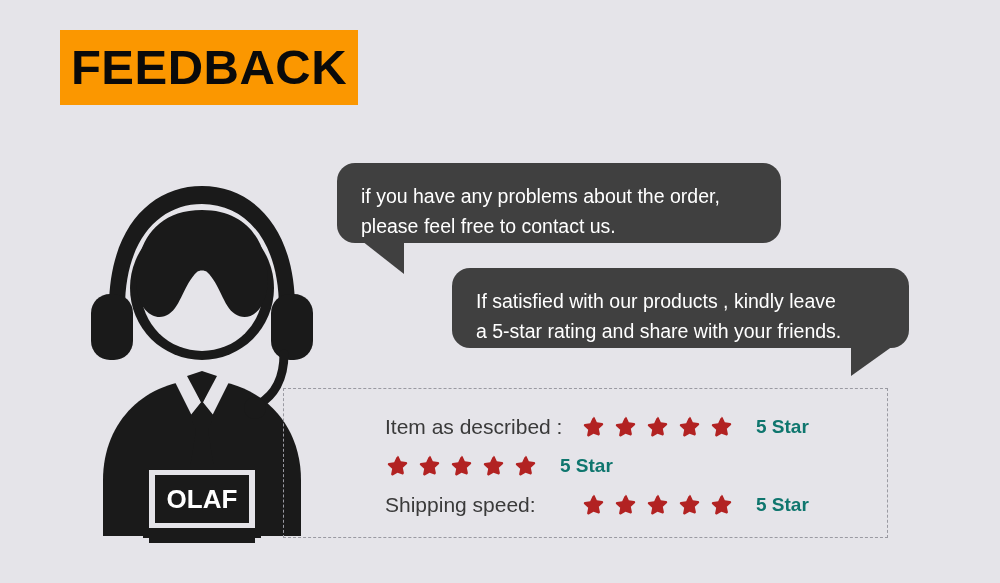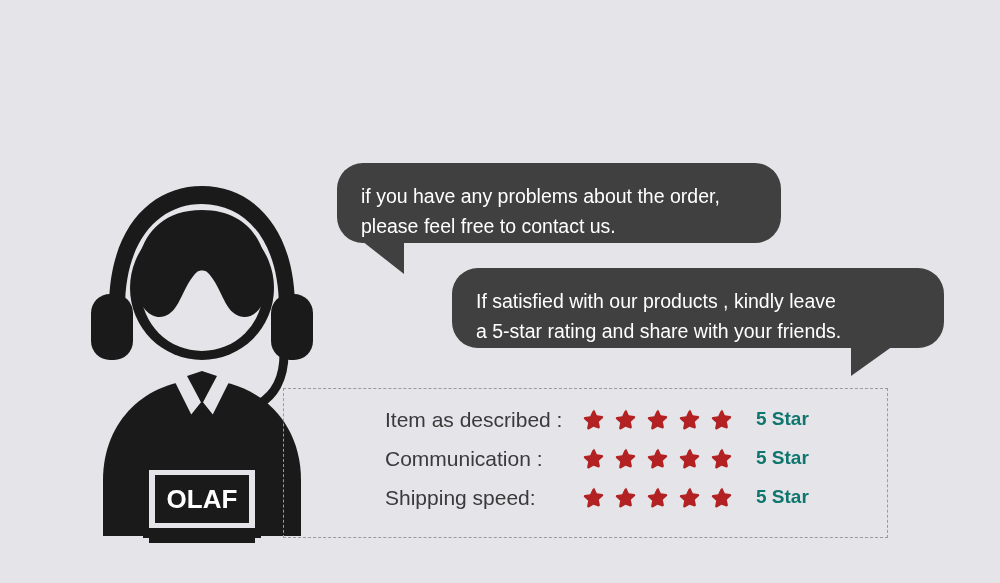--- a/index.html
+++ b/index.html
@@ -43,41 +43,41 @@
     left: 87px;
     top: 168px;
     width: 230px;
     height: 375px;
   }
 
   
   .bubble {
     position: absolute;
     background: #404040;
-    border-radius: 26px;
+    border-radius: 18px;
     box-sizing: border-box;
     padding: 18px 24px 16px 24px;
   }
   .bubble-text {
     color: #ffffff;
     font-size: 19.5px;
     line-height: 30px;
     white-space: pre-line;
     font-family: "Liberation Sans", sans-serif;
   }
   #bubble-one {
     left: 337px;
     top: 163px;
     width: 444px;
     height: 80px;
   }
   #bubble-two {
     left: 452px;
     top: 268px;
-    width: 492px;
+    width: 457px;
     height: 80px;
   }
   .bubble-tail {
     position: absolute;
     width: 0;
     height: 0;
   }
   #bubble-one-tail {
     left: 348px;
     top: 241px;
@@ -104,21 +104,21 @@
     box-sizing: border-box;
   }
   #ratings-list {
     position: absolute;
     left: 385px;
     top: 408px;
     width: 470px;
   }
   .rating-row {
     display: flex;
-    align-items: flex-start;
+    align-items: center;
     height: 38px;
     margin-bottom: 1px;
   }
   .rating-label {
     width: 196px;
     font-size: 21px;
     color: #3a3a3a;
     font-weight: 300;
     font-family: "Liberation Sans", sans-serif;
     white-space: pre;
@@ -137,20 +137,23 @@
   }
   .star {
     display: block;
   }
 </style>
 </head>
 <body>
 
 <div id="banner">
 
+  <div id="feedback-badge">
+    <span id="feedback-title">FEEDBACK</span>
+  </div>
 
   <div id="avatar">
     <svg viewBox="0 0 230 375" width="230" height="375" xmlns="http://www.w3.org/2000/svg">
       <g fill="#1a1a1a">
 
         <path d="M115 212
                  C 60 212, 16 252, 16 312
                  L 16 368 L 214 368 L 214 312
                  C 214 252, 170 212, 115 212 Z"></path>
       </g>
@@ -228,21 +231,20 @@
             <path fill="#b22222" d="M12 1.6c.5 0 .9.3 1.1.8l2.1 4.6 5 .6c.6.1 1 .5 1.1 1 .1.5-.1 1-.5 1.3l-3.7 3.3 1 4.9c.1.6-.1 1.1-.6 1.4-.4.3-1 .3-1.4 0L12 18l-4.1 2.5c-.4.3-1 .3-1.4 0-.5-.3-.7-.8-.6-1.4l1-4.9-3.7-3.3c-.4-.3-.6-.8-.5-1.3.1-.5.5-.9 1.1-1l5-.6 2.1-4.6c.2-.5.6-.8 1.1-.8z"></path>
           </svg>
         <svg class="star" width="25" height="25" viewBox="0 0 24 24">
             <path fill="#b22222" d="M12 1.6c.5 0 .9.3 1.1.8l2.1 4.6 5 .6c.6.1 1 .5 1.1 1 .1.5-.1 1-.5 1.3l-3.7 3.3 1 4.9c.1.6-.1 1.1-.6 1.4-.4.3-1 .3-1.4 0L12 18l-4.1 2.5c-.4.3-1 .3-1.4 0-.5-.3-.7-.8-.6-1.4l1-4.9-3.7-3.3c-.4-.3-.6-.8-.5-1.3.1-.5.5-.9 1.1-1l5-.6 2.1-4.6c.2-.5.6-.8 1.1-.8z"></path>
           </svg>
       </span>
       <span class="rating-value">5 Star</span>
     </div>
 
     <div class="rating-row">
-      <span class="rating-label">Communication :</span>
       <span class="rating-stars">
         <svg class="star" width="25" height="25" viewBox="0 0 24 24">
             <path fill="#b22222" d="M12 1.6c.5 0 .9.3 1.1.8l2.1 4.6 5 .6c.6.1 1 .5 1.1 1 .1.5-.1 1-.5 1.3l-3.7 3.3 1 4.9c.1.6-.1 1.1-.6 1.4-.4.3-1 .3-1.4 0L12 18l-4.1 2.5c-.4.3-1 .3-1.4 0-.5-.3-.7-.8-.6-1.4l1-4.9-3.7-3.3c-.4-.3-.6-.8-.5-1.3.1-.5.5-.9 1.1-1l5-.6 2.1-4.6c.2-.5.6-.8 1.1-.8z"></path>
           </svg>
         <svg class="star" width="25" height="25" viewBox="0 0 24 24">
             <path fill="#b22222" d="M12 1.6c.5 0 .9.3 1.1.8l2.1 4.6 5 .6c.6.1 1 .5 1.1 1 .1.5-.1 1-.5 1.3l-3.7 3.3 1 4.9c.1.6-.1 1.1-.6 1.4-.4.3-1 .3-1.4 0L12 18l-4.1 2.5c-.4.3-1 .3-1.4 0-.5-.3-.7-.8-.6-1.4l1-4.9-3.7-3.3c-.4-.3-.6-.8-.5-1.3.1-.5.5-.9 1.1-1l5-.6 2.1-4.6c.2-.5.6-.8 1.1-.8z"></path>
           </svg>
         <svg class="star" width="25" height="25" viewBox="0 0 24 24">
             <path fill="#b22222" d="M12 1.6c.5 0 .9.3 1.1.8l2.1 4.6 5 .6c.6.1 1 .5 1.1 1 .1.5-.1 1-.5 1.3l-3.7 3.3 1 4.9c.1.6-.1 1.1-.6 1.4-.4.3-1 .3-1.4 0L12 18l-4.1 2.5c-.4.3-1 .3-1.4 0-.5-.3-.7-.8-.6-1.4l1-4.9-3.7-3.3c-.4-.3-.6-.8-.5-1.3.1-.5.5-.9 1.1-1l5-.6 2.1-4.6c.2-.5.6-.8 1.1-.8z"></path>
           </svg>

